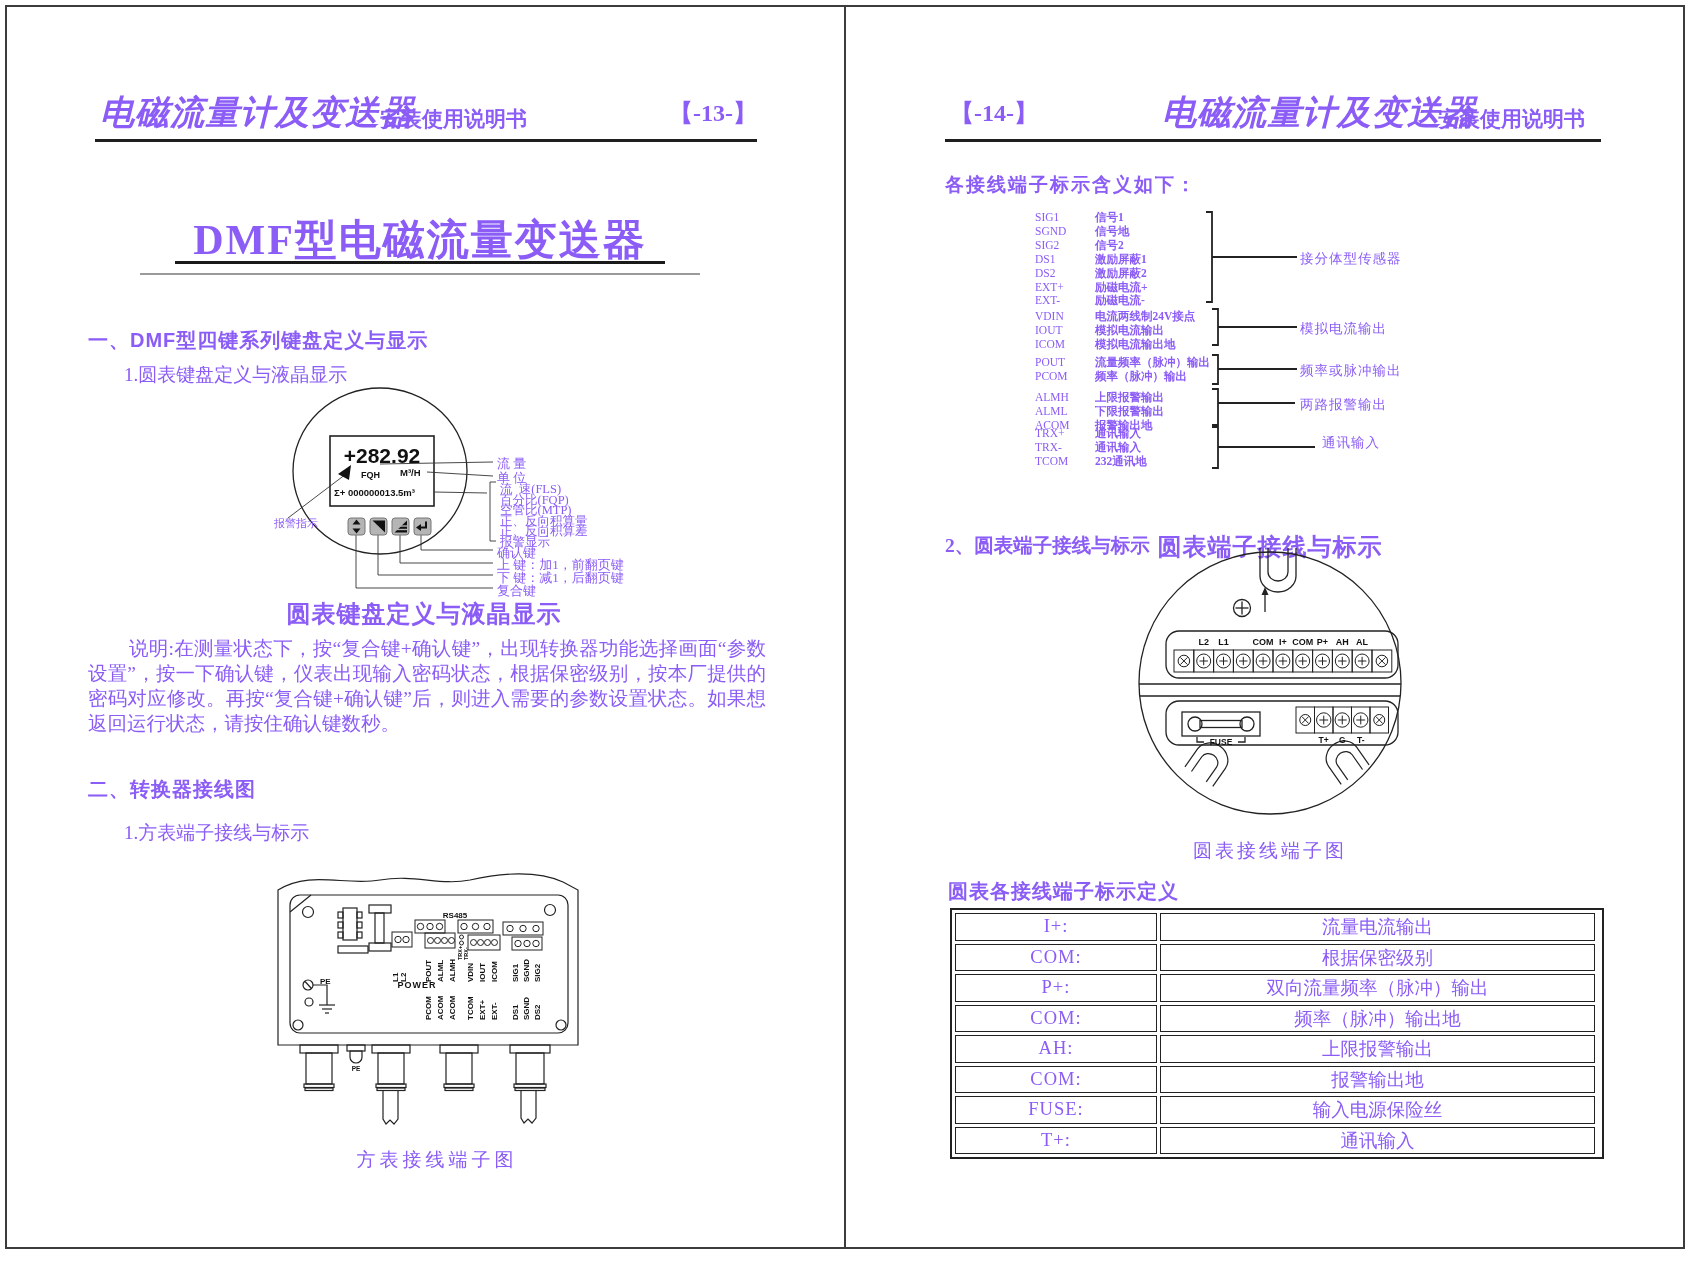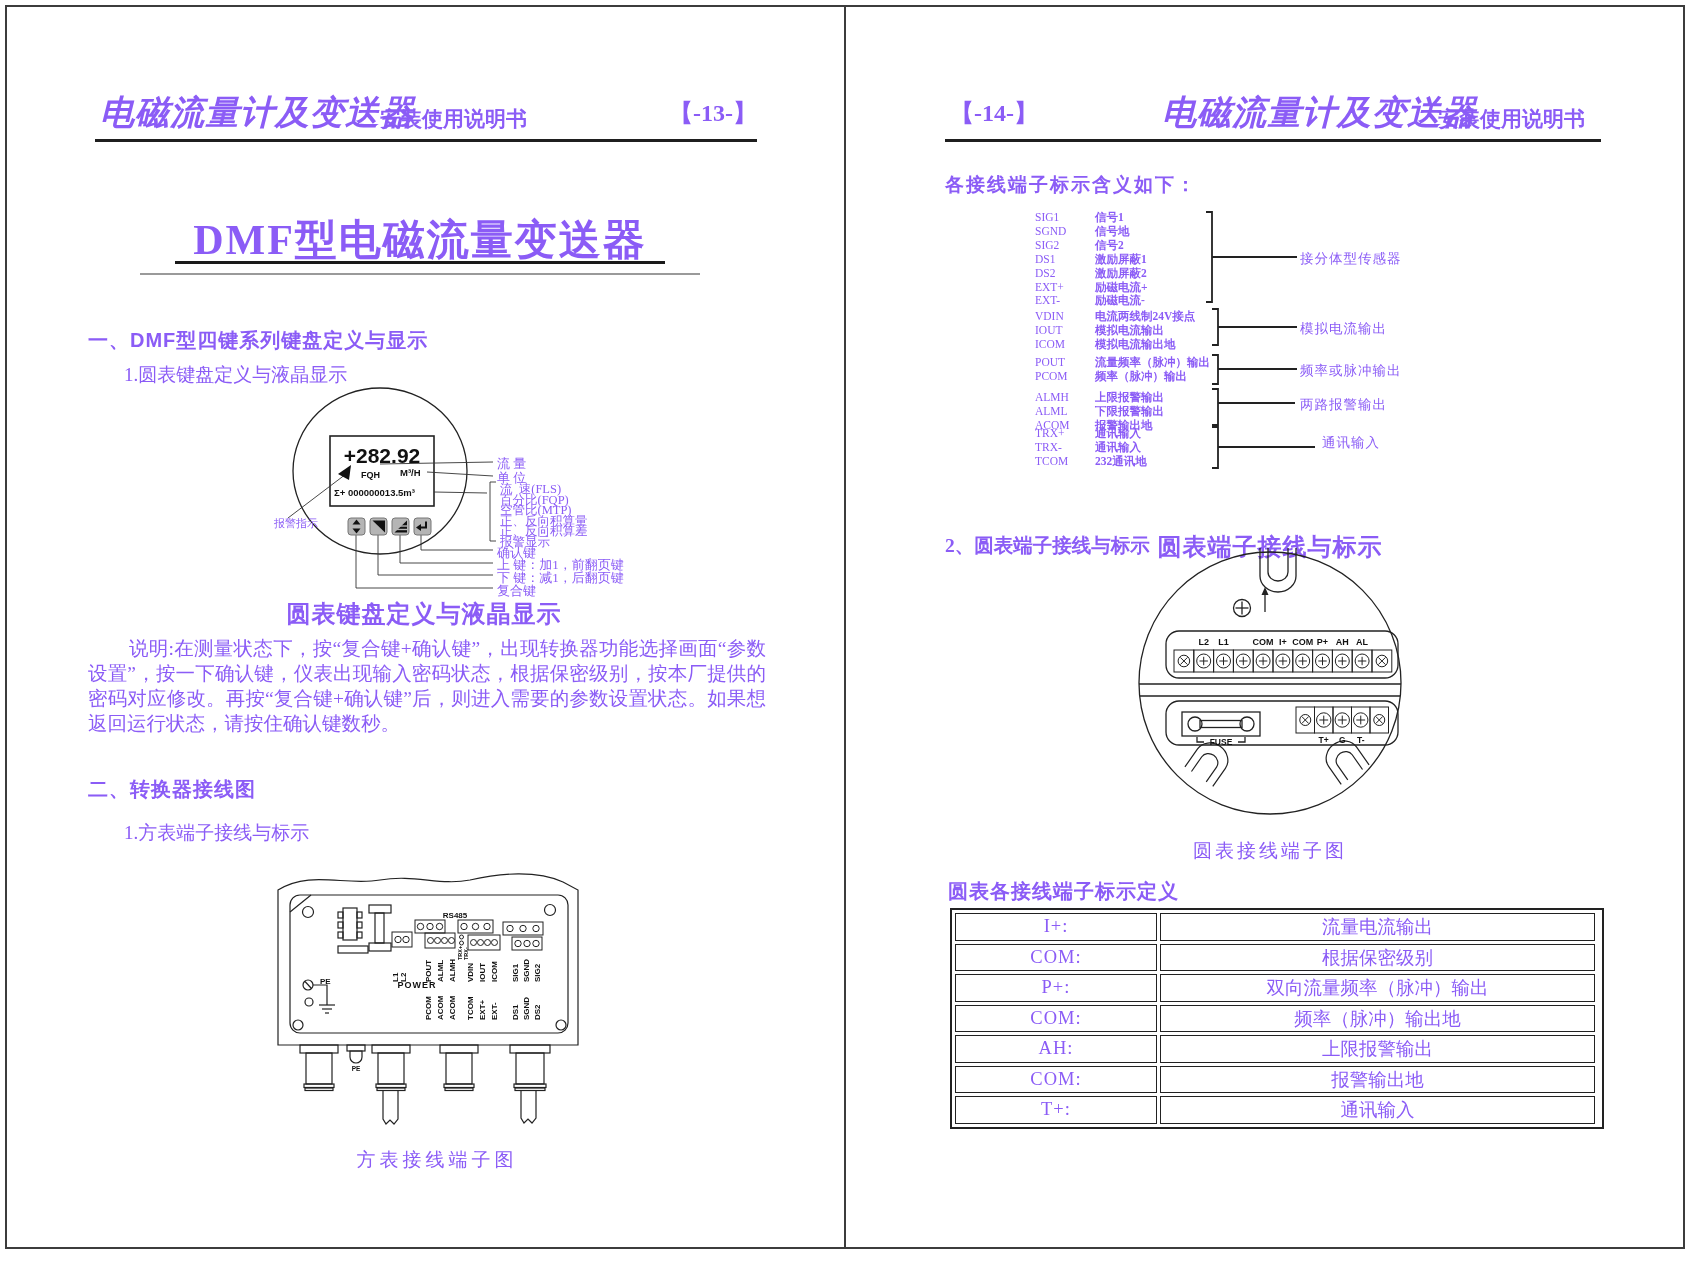--- a/index.html
+++ b/index.html
@@ -407,19 +407,23 @@
           </tr>
         <tr>
             <td class="k">AH:</td>
             <td>上限报警输出</td>
           </tr>
         <tr>
             <td class="k">COM:</td>
             <td>报警输出地</td>
           </tr>
         <tr>
+            <td class="k">FUSE:</td>
+            <td>输入电源保险丝</td>
+          </tr>
+        <tr>
             <td class="k">T+:</td>
             <td>通讯输入</td>
           </tr>
       </tbody>
     </table>
   </div>
 </div>
 
 </body></html>

